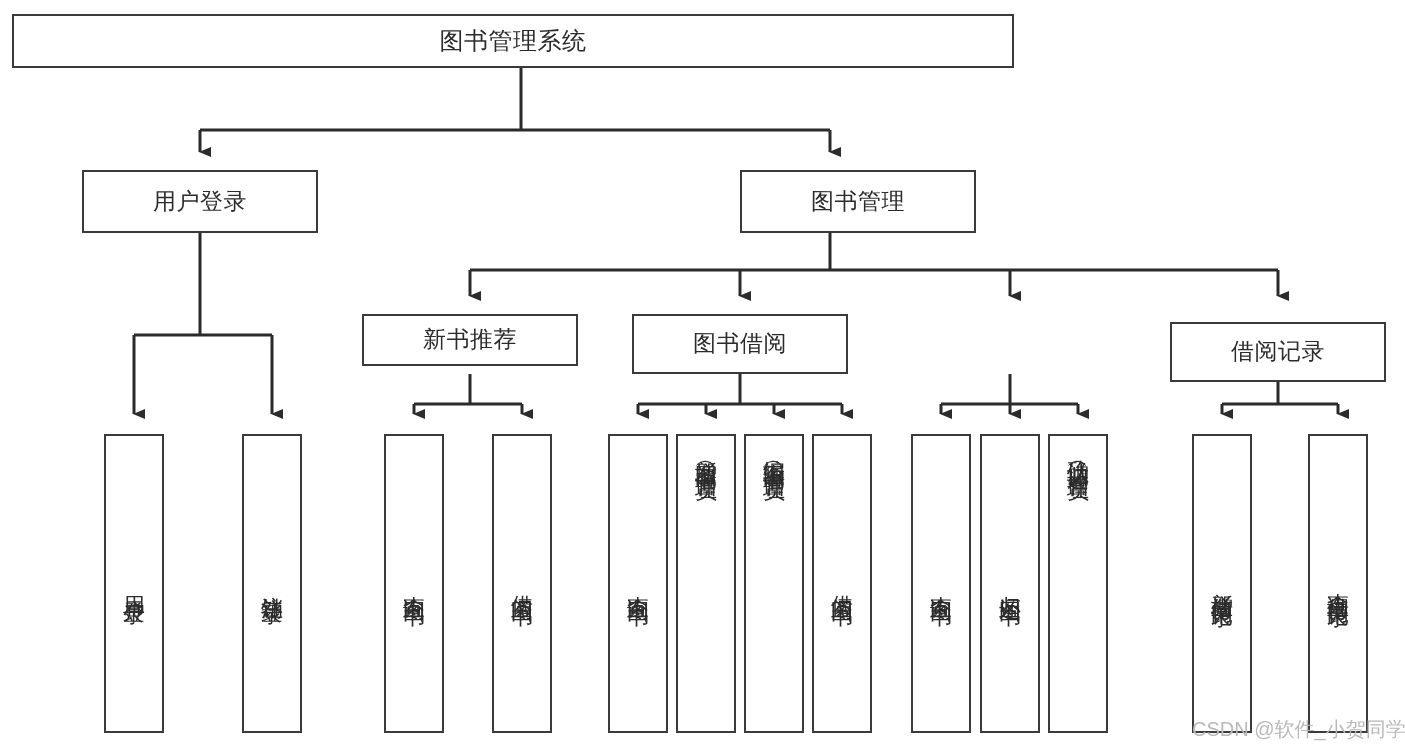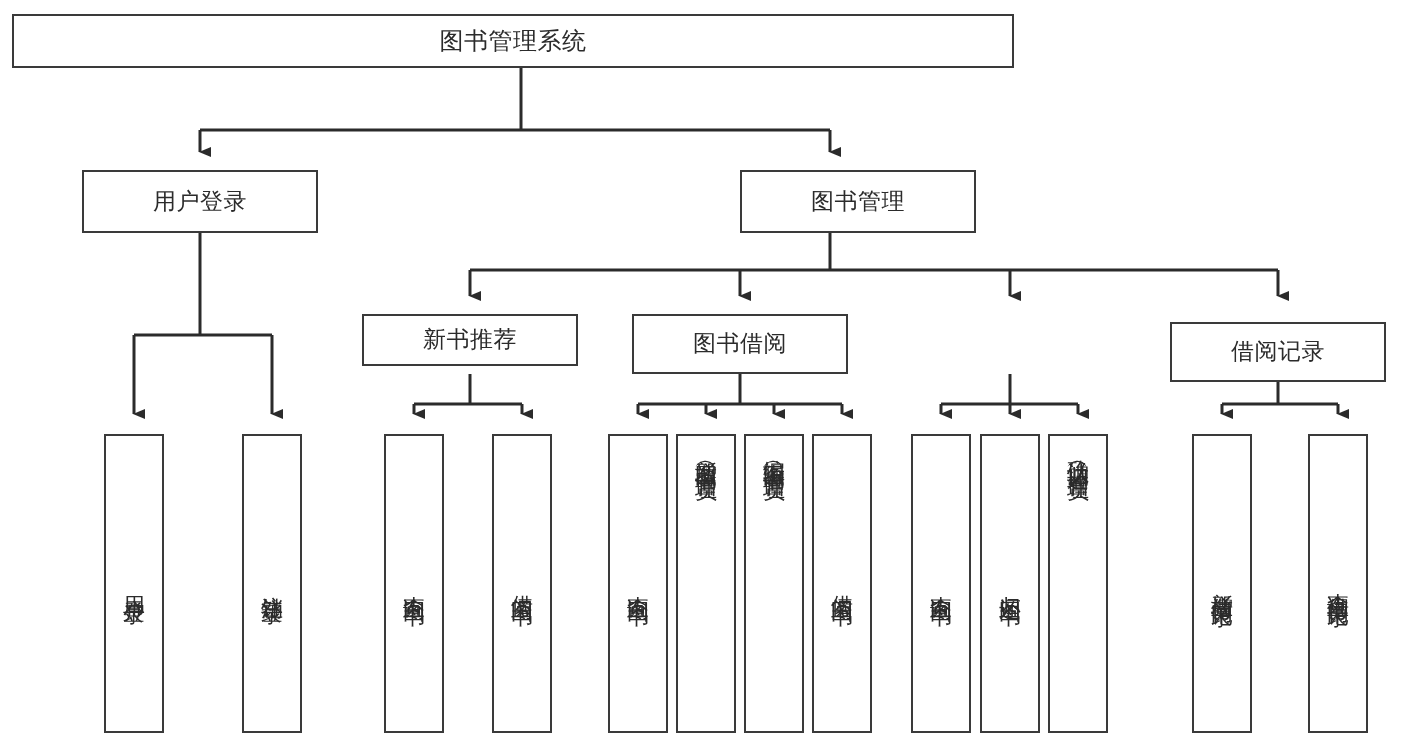--- a/index.html
+++ b/index.html
@@ -205,14 +205,15 @@
   </div>
 
   <div class="node v centered" style="left:1192px; top:434px; width:60px; height:299px;">
     <span class="lbl">新增借阅记录</span>
   </div>
 
   <div class="node v centered" style="left:1308px; top:434px; width:60px; height:299px;">
     <span class="lbl">查询借阅记录</span>
   </div>
 
+  <div class="watermark" style="left:1192px; top:716px;">CSDN @软件_小贺同学</div>
 
 </div>
 
 </body></html>

